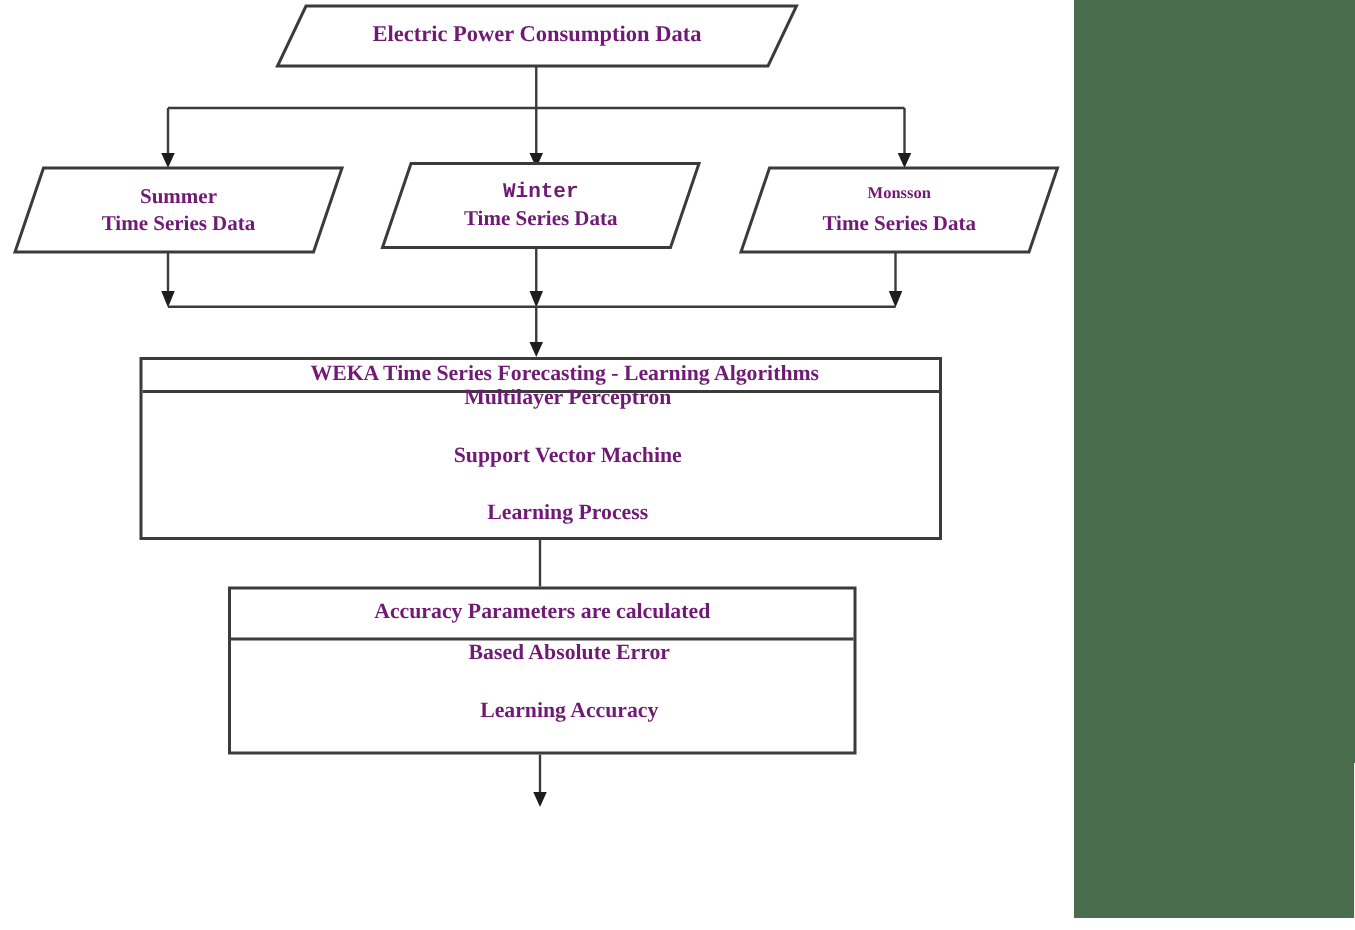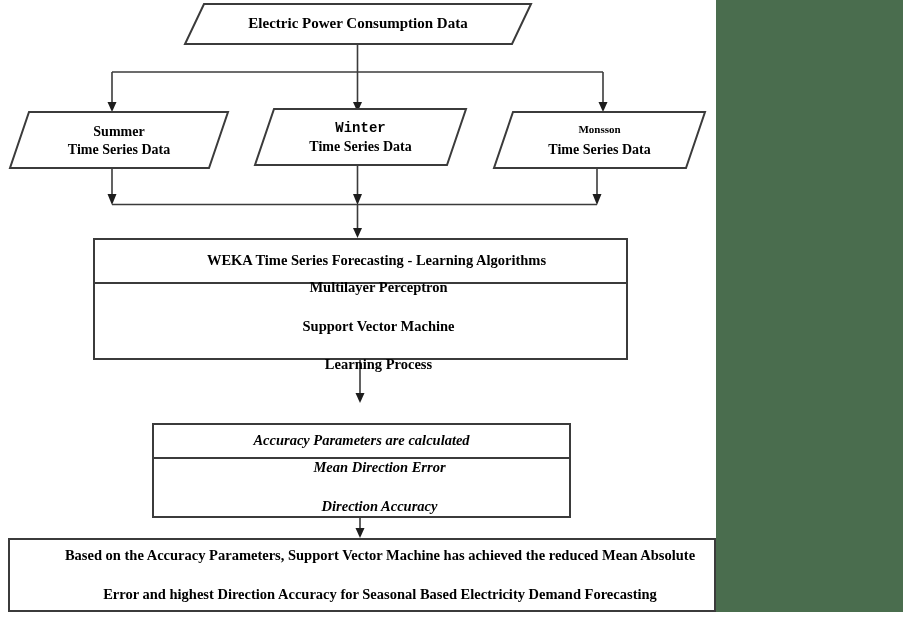--- a/index.html
+++ b/index.html
@@ -32,21 +32,21 @@
     left: 716px;
     top: 612px;
     width: 187px;
     height: 8px;
     background: #ffffff;
   }
 
   
   .node-text {
     font-weight: bold;
-    color: #000000;
+    color: #701a75;
     text-align: center;
     line-height: 1.22;
     white-space: pre-line;
   }
 
   
   .parallelogram {
     position: absolute;
   }
   .parallelogram svg {
@@ -172,46 +172,38 @@
 
   <div class="parallelogram" style="left:492px; top:110px; width:215px; height:60px;">
     <svg width="215" height="60" viewBox="0 0 215 60">
       <polygon points="21,2 213,2 194,58 2,58" fill="#ffffff" stroke="#3b3b3b" stroke-width="2"></polygon>
     </svg>
     <div class="label node-text" style="top:13px; font-size:11px;">Monsson</div>
     <div class="label node-text" style="top:31px; font-size:14px;">Time Series Data</div>
   </div>
 
   <div class="box" style="left:93px; top:238px; width:535px; height:122px;">
-    <div class="box-header" style="height:44px;padding-left:32px;">
+    <div class="box-header" style="height:22px;padding-left:32px;">
       <span class="node-text" style="font-size:14.5px;">WEKA Time Series Forecasting - Learning Algorithms</span>
     </div>
     <div class="box-body" style="height:85px;">
       <div class="node-text" style="font-size:14.5px; line-height:1.33;">
         <div>Multilayer Perceptron</div>
         <div>Support Vector Machine</div>
         <div>Learning Process</div>
       </div>
     </div>
   </div>
 
-  <div class="box" style="left:152px; top:423px; width:419px; height:95px;font-style:italic;">
+  <div class="box" style="left:152px; top:391px; width:419px; height:112px;">
     <div class="box-header" style="height:34px;">
       <span class="node-text" style="font-size:14.5px;">Accuracy Parameters are calculated</span>
     </div>
     <div class="box-body" style="height:56px;">
       <div class="node-text" style="font-size:14.5px; line-height:1.33;">
-        <div>Mean Direction Error</div>
-        <div>Direction Accuracy</div>
+        <div>Based Absolute Error</div>
+        <div>Learning Accuracy</div>
       </div>
     </div>
   </div>
 
-  <div class="box" style="left:8px; top:538px; width:708px; height:74px;">
-    <div class="box-body" style="height:100%;">
-      <div class="node-text" style="font-size:14.5px; line-height:1.35; padding:0 6px;">
-        <div>Based on the Accuracy Parameters, Support Vector Machine has achieved the reduced Mean Absolute</div>
-        <div>Error and highest Direction Accuracy for Seasonal Based Electricity Demand Forecasting</div>
-      </div>
-    </div>
-  </div>
 
 </div>
 
 </body></html>

